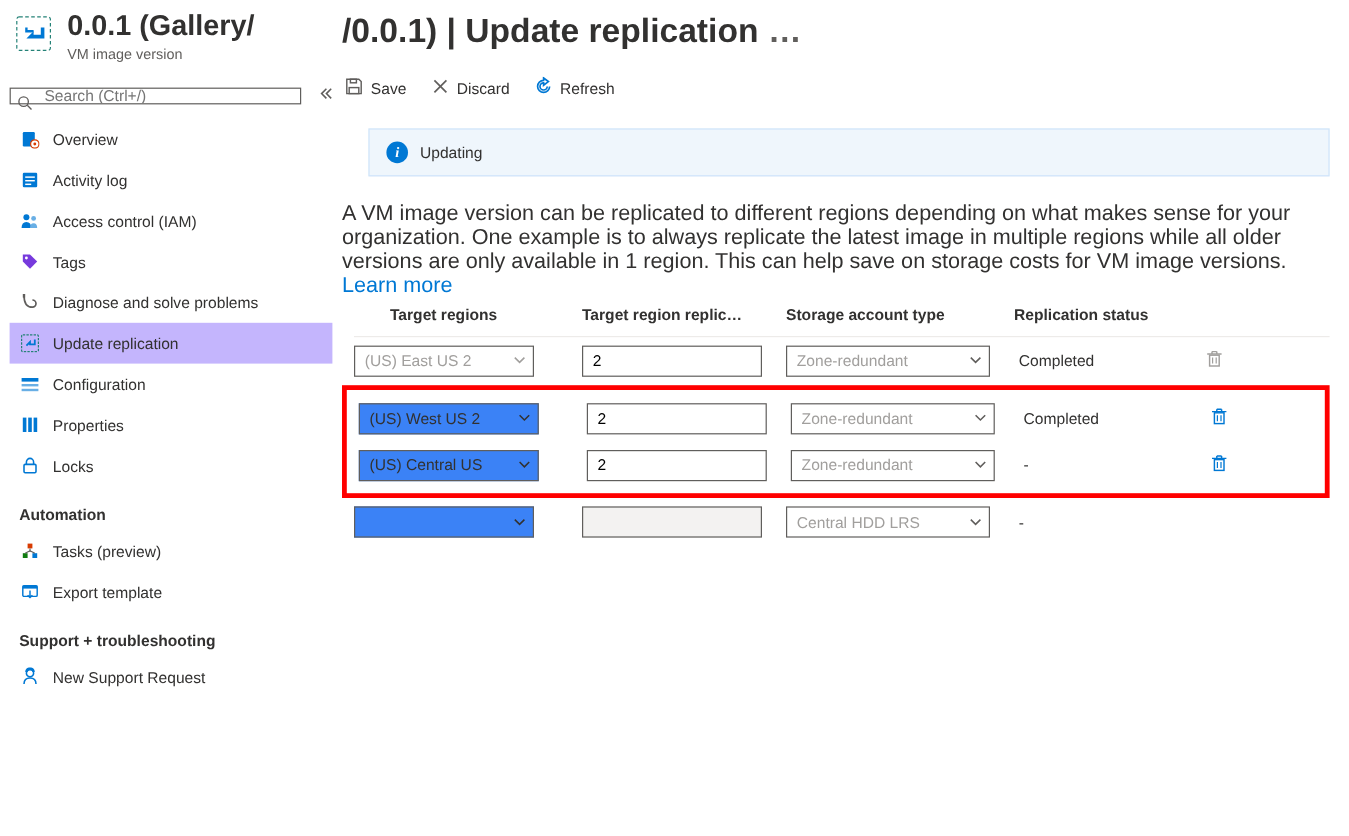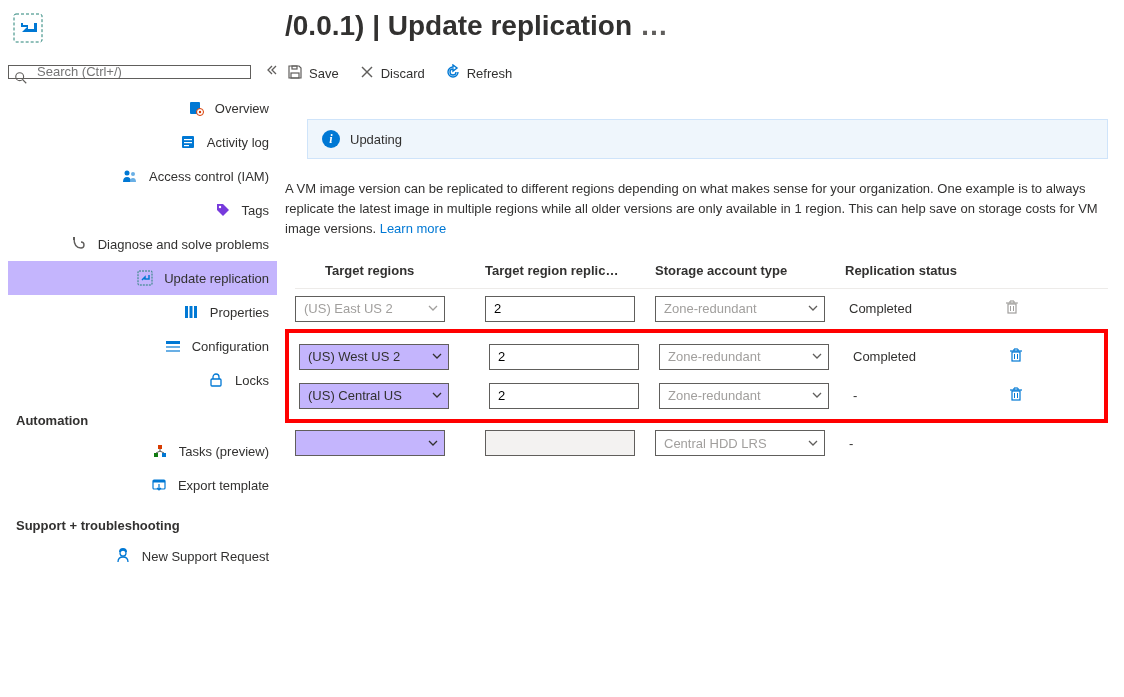--- a/index.html
+++ b/index.html
@@ -16,48 +16,48 @@
 
 
 .search-row { display: flex; align-items: center; margin: 4px 0 12px 0; }
 .search-box { position: relative; flex: 1; }
 .search-box input { width: 100%; height: 14px; padding: 0 8px 0 28px; border: 1px solid #605e5c; font-size: 13px; font-family: inherit; }
 .search-box .search-ico { position: absolute; left: 6px; top: 7px; }
 .collapse-ico { margin-left: 14px; cursor: pointer; color: #605e5c; }
 
 
 .sidebar { }
-.side-item { display: flex; align-items: center; padding: 8px 8px; cursor: pointer; font-size: 13px; justify-content: flex-end; }
+.side-item { display: flex; align-items: center; padding: 8px 8px; cursor: pointer; font-size: 13px; }
 .side-item.active { background: #c4b5fd; }
 .side-item .ico { width: 18px; height: 18px; margin-right: 10px; display: inline-flex; align-items: center; justify-content: center; flex-shrink: 0; }
 .side-section { font-size: 13px; font-weight: 600; color: #323130; margin: 16px 0 6px 8px; }
 
 
 .right-header { padding: 10px 0 8px 0; }
 .right-header h1 { font-size: 28px; font-weight: 600; }
 .right-header .more { margin-left: 8px; color: #605e5c; letter-spacing: 2px; cursor: pointer; }
 
 
-.toolbar { display: flex; align-items: flex-start; padding: 10px 0 32px 0; gap: 16px; }
+.toolbar { display: flex; align-items: flex-start; padding: 10px 0 20px 0; gap: 16px; }
 .tool-btn { display: inline-flex; align-items: center; gap: 6px; background: none; border: none; cursor: pointer; font-size: 13px; font-family: inherit; color: #323130; padding: 4px 2px; }
 
 
 .status-bar { background: #eff6fc; border: 1px solid #cfe4fa; padding: 10px 14px; margin-bottom: 20px; display: flex; align-items: center; gap: 10px; margin-left: 22px; }
 .status-bar .info-ico { width: 18px; height: 18px; border-radius: 50%; background: #0078d4; color: #fff; display: inline-flex; align-items: center; justify-content: center; font-weight: 600; font-style: italic; font-size: 12px; font-family: Georgia, serif; }
 
 
-.desc { font-size: 13px; line-height: 20px; margin-bottom: 18px; }
+.desc { font-size: 18px; line-height: 20px; margin-bottom: 2px; }
 .desc a { color: #0078d4; text-decoration: none; }
 
 
 .tbl-wrap { }
 .tbl-row { display: grid; grid-template-columns: 190px 170px 190px 155px 40px; gap: 0; align-items: center; padding: 6px 0; margin-left: 10px; }
 .tbl-head { border-bottom: 1px solid #edebe9; padding-bottom: 10px; }
 .tbl-head > div { font-weight: 600; font-size: 13px; white-space: nowrap; overflow: hidden; text-overflow: ellipsis; padding-right: 8px; }
-.sel { display: flex; align-items: center; justify-content: space-between; border: 1px solid #605e5c; height: 26px; padding: 0 6px 0 8px; font-size: 13px; width: 150px; cursor: pointer; background: #c4b5fd; }
+.sel { display: flex; align-items: center; justify-content: space-between; border: 1px solid #605e5c; height: 26px; padding: 0 6px 0 8px; font-size: 13px; width: 150px; cursor: pointer; background: #3b82f6; }
 .sel.disabled { color: #a19f9d; background: #fff; cursor: default; }
 .sel.storage { width: 170px; background: #fff; }
 .txt-input { border: 1px solid #605e5c; height: 26px; padding: 0 8px; font-size: 13px; width: 150px; font-family: inherit; }
 .txt-input:disabled { background: #f3f2f1; }
 .status-cell { padding-left: 4px; }
 .del-btn { background: none; border: none; cursor: pointer; padding: 4px; color: #0078d4; }
 .del-btn.disabled { color: #a19f9d; cursor: default; }
 
 .highlight-box { border: 4px solid #ff0000; padding: 4px 10px 4px 4px; margin: 1px 0; }
 .highlight-box .tbl-row { margin-left: 6px; }
@@ -68,20 +68,24 @@
 <div class="container">
   <div class="left-panel">
     <div class="page-header">
       <div class="page-icon">
         <svg viewBox="0 0 32 32" width="32" height="32">
             <rect x="2" y="2" width="28" height="28" rx="2" fill="#fff" stroke="#258277" stroke-width="1" stroke-dasharray="3 2"></rect>
             <path d="M10 20 L16 14 L16 17 L22 17 L22 11 L25 11 L25 20 Z" fill="#0078d4"></path>
             <path d="M10 11 L10 14 L16 14" fill="none" stroke="#0078d4" stroke-width="2"></path>
           </svg>
       </div>
+      <div class="page-titles">
+        <h1>0.0.1 (Gallery/</h1>
+        <div class="page-subtitle">VM image version</div>
+      </div>
     </div>
 
     <div class="search-row">
       <div class="search-box">
         <span class="search-ico">
           <svg width="14" height="14" viewBox="0 0 16 16">
               <circle cx="6.5" cy="6.5" r="4.5" fill="none" stroke="#605e5c" stroke-width="1.3"></circle>
               <line x1="10" y1="10" x2="14" y2="14" stroke="#605e5c" stroke-width="1.3"></line>
             </svg>
         </span>
@@ -152,36 +156,36 @@
             <svg width="16" height="16" viewBox="0 0 16 16">
               <rect x="1" y="1" width="14" height="14" rx="1" fill="none" stroke="#258277" stroke-dasharray="2 1" stroke-width="1"></rect>
               <path d="M5 10 L8 7 L8 9 L12 9 L12 5" fill="none" stroke="#0078d4" stroke-width="1.5"></path>
             </svg>
           </span>
         <span>Update replication</span>
       </div>
       <div class="side-item">
         <span class="ico">
             <svg width="16" height="16" viewBox="0 0 16 16">
+              <rect x="1" y="3" width="14" height="3" fill="#0078d4"></rect>
+              <rect x="1" y="8" width="14" height="2" fill="#69afe5"></rect>
+              <rect x="1" y="12" width="14" height="2" fill="#69afe5"></rect>
+            </svg>
+          </span>
+        <span>Configuration</span>
+      </div>
+      <div class="side-item">
+        <span class="ico">
+            <svg width="16" height="16" viewBox="0 0 16 16">
               <rect x="2" y="2" width="3" height="12" fill="#0078d4"></rect>
               <rect x="6.5" y="2" width="3" height="12" fill="#0078d4"></rect>
               <rect x="11" y="2" width="3" height="12" fill="#0078d4"></rect>
             </svg>
           </span>
         <span>Properties</span>
-      </div>
-      <div class="side-item">
-        <span class="ico">
-            <svg width="16" height="16" viewBox="0 0 16 16">
-              <rect x="1" y="3" width="14" height="3" fill="#0078d4"></rect>
-              <rect x="1" y="8" width="14" height="2" fill="#69afe5"></rect>
-              <rect x="1" y="12" width="14" height="2" fill="#69afe5"></rect>
-            </svg>
-          </span>
-        <span>Configuration</span>
       </div>
       <div class="side-item">
         <span class="ico">
             <svg width="16" height="16" viewBox="0 0 16 16">
               <rect x="3" y="7" width="10" height="7" rx="1" fill="none" stroke="#0078d4" stroke-width="1.3"></rect>
               <path d="M5 7 L5 5 A3 3 0 0 1 11 5 L11 7" fill="none" stroke="#0078d4" stroke-width="1.3"></path>
             </svg>
           </span>
         <span>Locks</span>
       </div>

